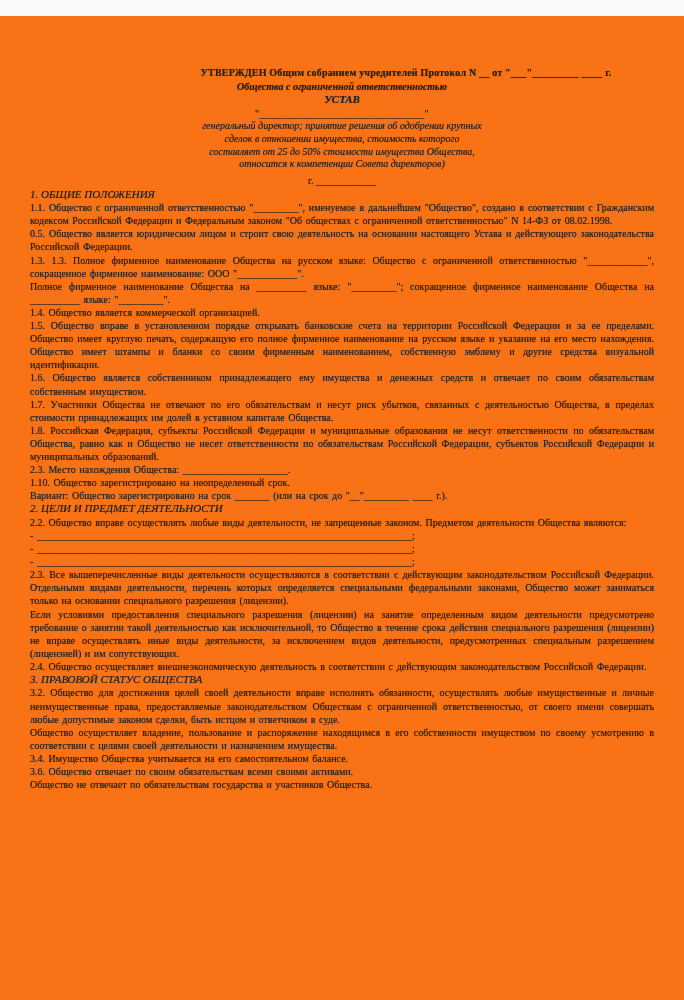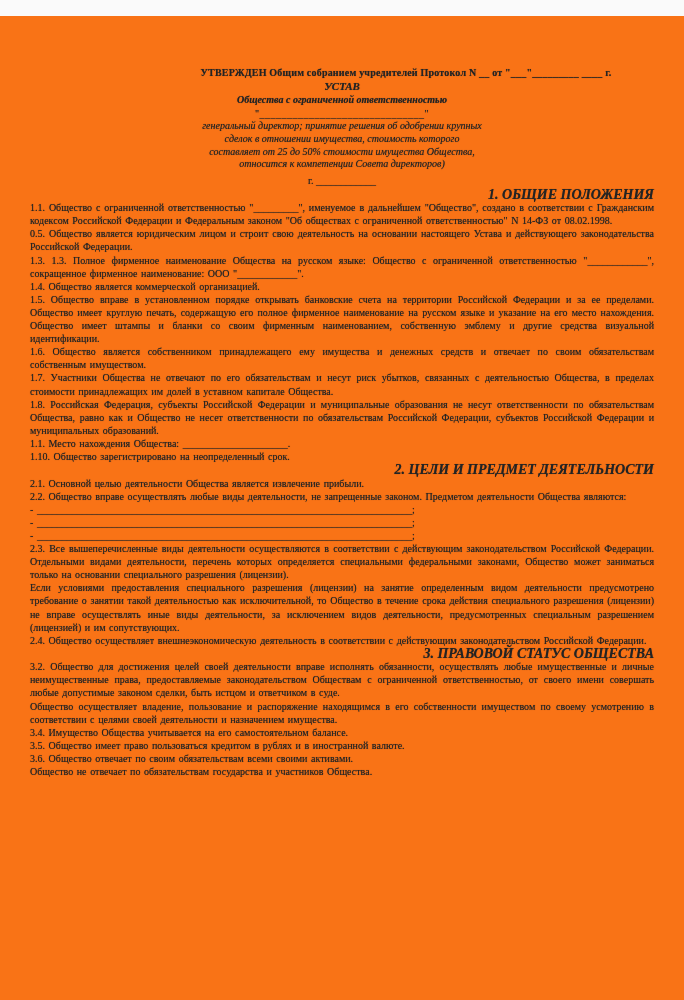--- a/index.html
+++ b/index.html
@@ -34,90 +34,90 @@
     font-size: 11px;
   }
   .doc-subtitle {
     font-weight: bold;
     font-style: italic;
   }
   .blankname { letter-spacing: 0.5px; }
   .note-line { font-style: italic; line-height: 12.8px; }
   .city { margin-top: 3px; }
   .section-heading {
-    font-weight: bold;
+    font-weight: normal;
     font-style: italic;
-    text-align: right;
-    font-size: 14px;
+    text-align: left;
+    font-size: 11px;
     line-height: 13.5px;
   }
   .para {
     margin: 0;
     text-align: justify;
     line-height: 13.1px;
     word-spacing: 1.1px;
   }
 </style>
 </head>
 <body>
 
 <div class="page">
 
   <div class="hdr approved">УТВЕРЖДЕН Общим собранием учредителей Протокол N __ от "___"_________ ____ г.</div>
 
+  <div class="hdr doc-subtitle">Общества с ограниченной ответственностью</div>
+
   <div class="hdr doc-title">УСТАВ</div>
-
-  <div class="hdr doc-subtitle">Общества с ограниченной ответственностью</div>
 
   <div class="hdr blankname">"______________________________"</div>
 
   <div class="hdr">
       <div class="note-line">генеральный директор; принятие решения об одобрении крупных</div>
       <div class="note-line">сделок в отношении имущества, стоимость которого</div>
       <div class="note-line">составляет от 25 до 50% стоимости имущества Общества,</div>
       <div class="note-line">относится к компетенции Совета директоров)</div>
     </div>
 
   <div class="hdr city">г. ____________</div>
 
   <div class="section">
     <div class="section-heading">1. ОБЩИЕ ПОЛОЖЕНИЯ</div>
     <div>
         <p class="para">1.1. Общество с ограниченной ответственностью "_________", именуемое в дальнейшем "Общество", создано в соответствии с Гражданским кодексом Российской Федерации и Федеральным законом "Об обществах с ограниченной ответственностью" N 14-ФЗ от 08.02.1998.</p>
         <p class="para">0.5. Общество является юридическим лицом и строит свою деятельность на основании настоящего Устава и действующего законодательства Российской Федерации.</p>
         <p class="para">1.3. 1.3. Полное фирменное наименование Общества на русском языке: Общество с ограниченной ответственностью "____________", сокращенное фирменное наименование: ООО "____________".</p>
+        <p class="para">Полное фирменное наименование Общества на __________ языке: "_________"; сокращенное фирменное наименование Общества на __________ языке: "_________".</p>
         <p class="para">1.4. Общество является коммерческой организацией.</p>
         <p class="para">1.5. Общество вправе в установленном порядке открывать банковские счета на территории Российской Федерации и за ее пределами. Общество имеет круглую печать, содержащую его полное фирменное наименование на русском языке и указание на его место нахождения. Общество имеет штампы и бланки со своим фирменным наименованием, собственную эмблему и другие средства визуальной идентификации.</p>
         <p class="para">1.6. Общество является собственником принадлежащего ему имущества и денежных средств и отвечает по своим обязательствам собственным имуществом.</p>
         <p class="para">1.7. Участники Общества не отвечают по его обязательствам и несут риск убытков, связанных с деятельностью Общества, в пределах стоимости принадлежащих им долей в уставном капитале Общества.</p>
         <p class="para">1.8. Российская Федерация, субъекты Российской Федерации и муниципальные образования не несут ответственности по обязательствам Общества, равно как и Общество не несет ответственности по обязательствам Российской Федерации, субъектов Российской Федерации и муниципальных образований.</p>
-        <p class="para">1.1. Место нахождения Общества: _____________________.</p>
+        <p class="para">2.3. Место нахождения Общества: _____________________.</p>
         <p class="para">1.10. Общество зарегистрировано на неопределенный срок.</p>
+        <p class="para">Вариант: Общество зарегистрировано на срок _______ (или на срок до "__"_________ ____ г.).</p>
       </div>
   </div>
 
   <div class="section">
     <div class="section-heading">2. ЦЕЛИ И ПРЕДМЕТ ДЕЯТЕЛЬНОСТИ</div>
     <div>
-        <p class="para">2.1. Основной целью деятельности Общества является извлечение прибыли.</p>
         <p class="para">2.2. Общество вправе осуществлять любые виды деятельности, не запрещенные законом. Предметом деятельности Общества являются:</p>
         <p class="para">- ___________________________________________________________________________;</p>
         <p class="para">- ___________________________________________________________________________;</p>
         <p class="para">- ___________________________________________________________________________;</p>
         <p class="para">2.3. Все вышеперечисленные виды деятельности осуществляются в соответствии с действующим законодательством Российской Федерации. Отдельными видами деятельности, перечень которых определяется специальными федеральными законами, Общество может заниматься только на основании специального разрешения (лицензии).</p>
         <p class="para">Если условиями предоставления специального разрешения (лицензии) на занятие определенным видом деятельности предусмотрено требование о занятии такой деятельностью как исключительной, то Общество в течение срока действия специального разрешения (лицензии) не вправе осуществлять иные виды деятельности, за исключением видов деятельности, предусмотренных специальным разрешением (лицензией) и им сопутствующих.</p>
         <p class="para">2.4. Общество осуществляет внешнеэкономическую деятельность в соответствии с действующим законодательством Российской Федерации.</p>
       </div>
   </div>
 
   <div class="section">
     <div class="section-heading">3. ПРАВОВОЙ СТАТУС ОБЩЕСТВА</div>
     <div>
         <p class="para">3.2. Общество для достижения целей своей деятельности вправе исполнять обязанности, осуществлять любые имущественные и личные неимущественные права, предоставляемые законодательством Обществам с ограниченной ответственностью, от своего имени совершать любые допустимые законом сделки, быть истцом и ответчиком в суде.</p>
         <p class="para">Общество осуществляет владение, пользование и распоряжение находящимся в его собственности имуществом по своему усмотрению в соответствии с целями своей деятельности и назначением имущества.</p>
         <p class="para">3.4. Имущество Общества учитывается на его самостоятельном балансе.</p>
-        <p class="para">3.5. Общество имеет право пользоваться кредитом в рублях и в иностранной валюте.</p>
         <p class="para">3.6. Общество отвечает по своим обязательствам всеми своими активами.</p>
         <p class="para">Общество не отвечает по обязательствам государства и участников Общества.</p>
       </div>
   </div>
 
 </div>
 
 </body></html>

